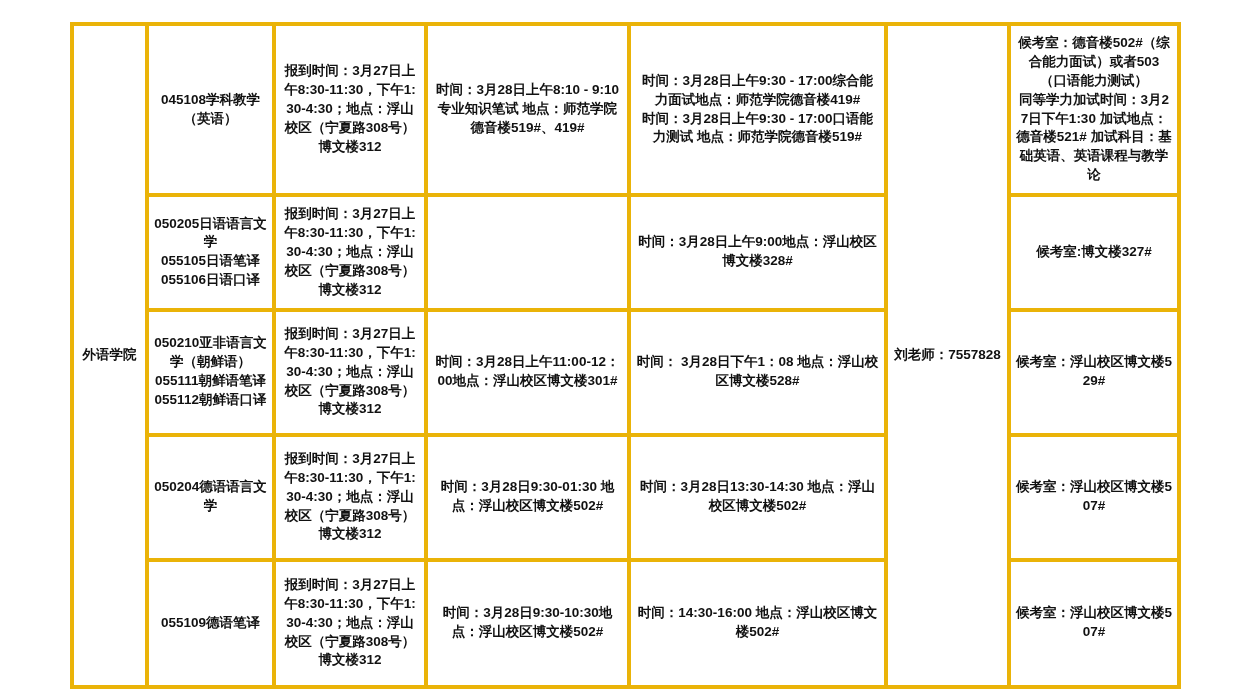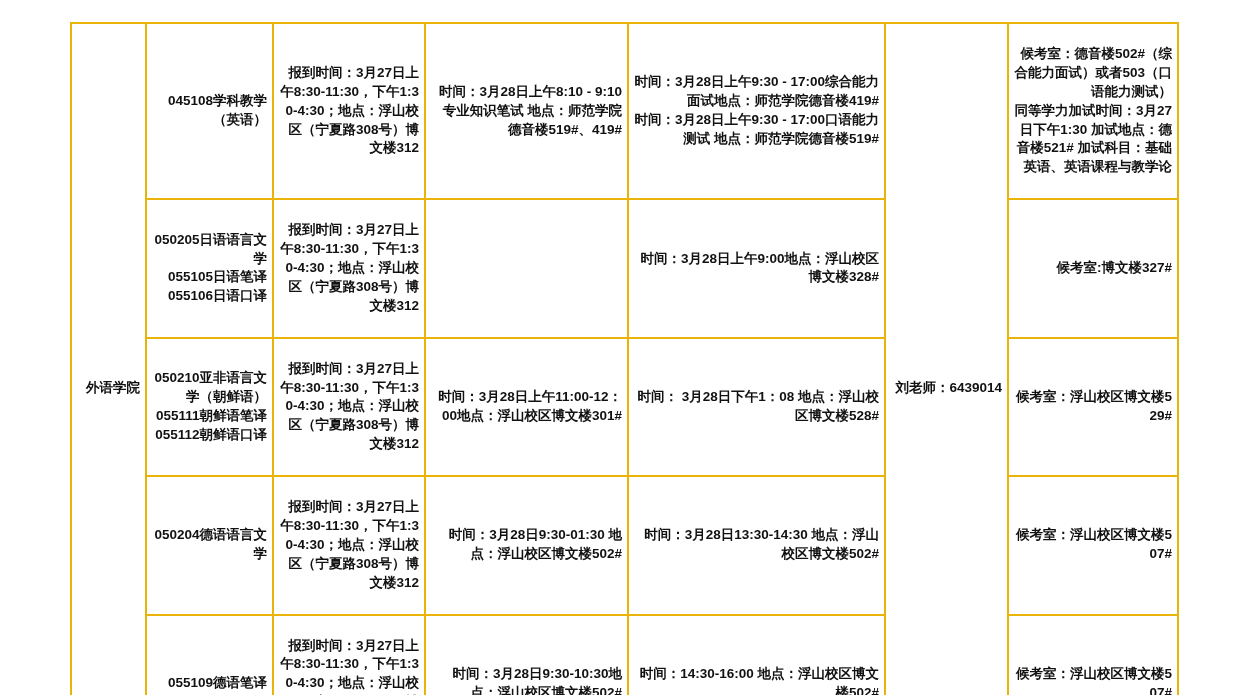--- a/index.html
+++ b/index.html
@@ -23,27 +23,27 @@
   table.schedule {
     position: absolute;
     left: 70px;
     top: 22px;
     border-collapse: collapse;
     table-layout: fixed;
     width: 1107px;
     background: #ffffff;
   }
   table.schedule td {
-    border: 2px solid #eab308;
+    border: 4px solid #eab308;
     font-size: 13.5px;
     font-weight: bold;
     line-height: 1.4;
     vertical-align: middle;
-    text-align: right;
-    padding: 21px 5px;
+    text-align: center;
+    padding: 8px 5px;
     word-break: break-all;
     overflow: hidden;
   }
   td.college {
     text-align: center;
     padding: 0 2px;
   }
   td.program {
     text-align: left;
     white-space: pre-line;
@@ -73,21 +73,21 @@
       <col style="width:123px">
       <col style="width:170px">
     </colgroup>
     <tbody>
       <tr class="r1">
         <td class="college" rowspan="5">外语学院</td>
         <td class="program">045108学科教学（英语）</td>
         <td class="checkin">报到时间：3月27日上午8:30-11:30，下午1:30-4:30；地点：浮山校区（宁夏路308号）博文楼312</td>
         <td class="written">时间：3月28日上午8:10 - 9:10专业知识笔试 地点：师范学院德音楼519#、419#</td>
         <td class="interview">时间：3月28日上午9:30 - 17:00综合能力面试地点：师范学院德音楼419#　　　　　时间：3月28日上午9:30 - 17:00口语能力测试 地点：师范学院德音楼519#</td>
-        <td class="contact" rowspan="5">刘老师：6439014</td>
+        <td class="contact" rowspan="5">刘老师：7557828</td>
         <td class="waiting">候考室：德音楼502#（综合能力面试）或者503（口语能力测试）　　　　　同等学力加试时间：3月27日下午1:30 加试地点：德音楼521# 加试科目：基础英语、英语课程与教学论</td>
       </tr>
       <tr class="r2">
         <td class="program">050205日语语言文学
 055105日语笔译
 055106日语口译</td>
         <td class="checkin">报到时间：3月27日上午8:30-11:30，下午1:30-4:30；地点：浮山校区（宁夏路308号）博文楼312</td>
         <td class="written"></td>
         <td class="interview">时间：3月28日上午9:00地点：浮山校区博文楼328#</td>
         <td class="waiting">候考室:博文楼327#</td>

